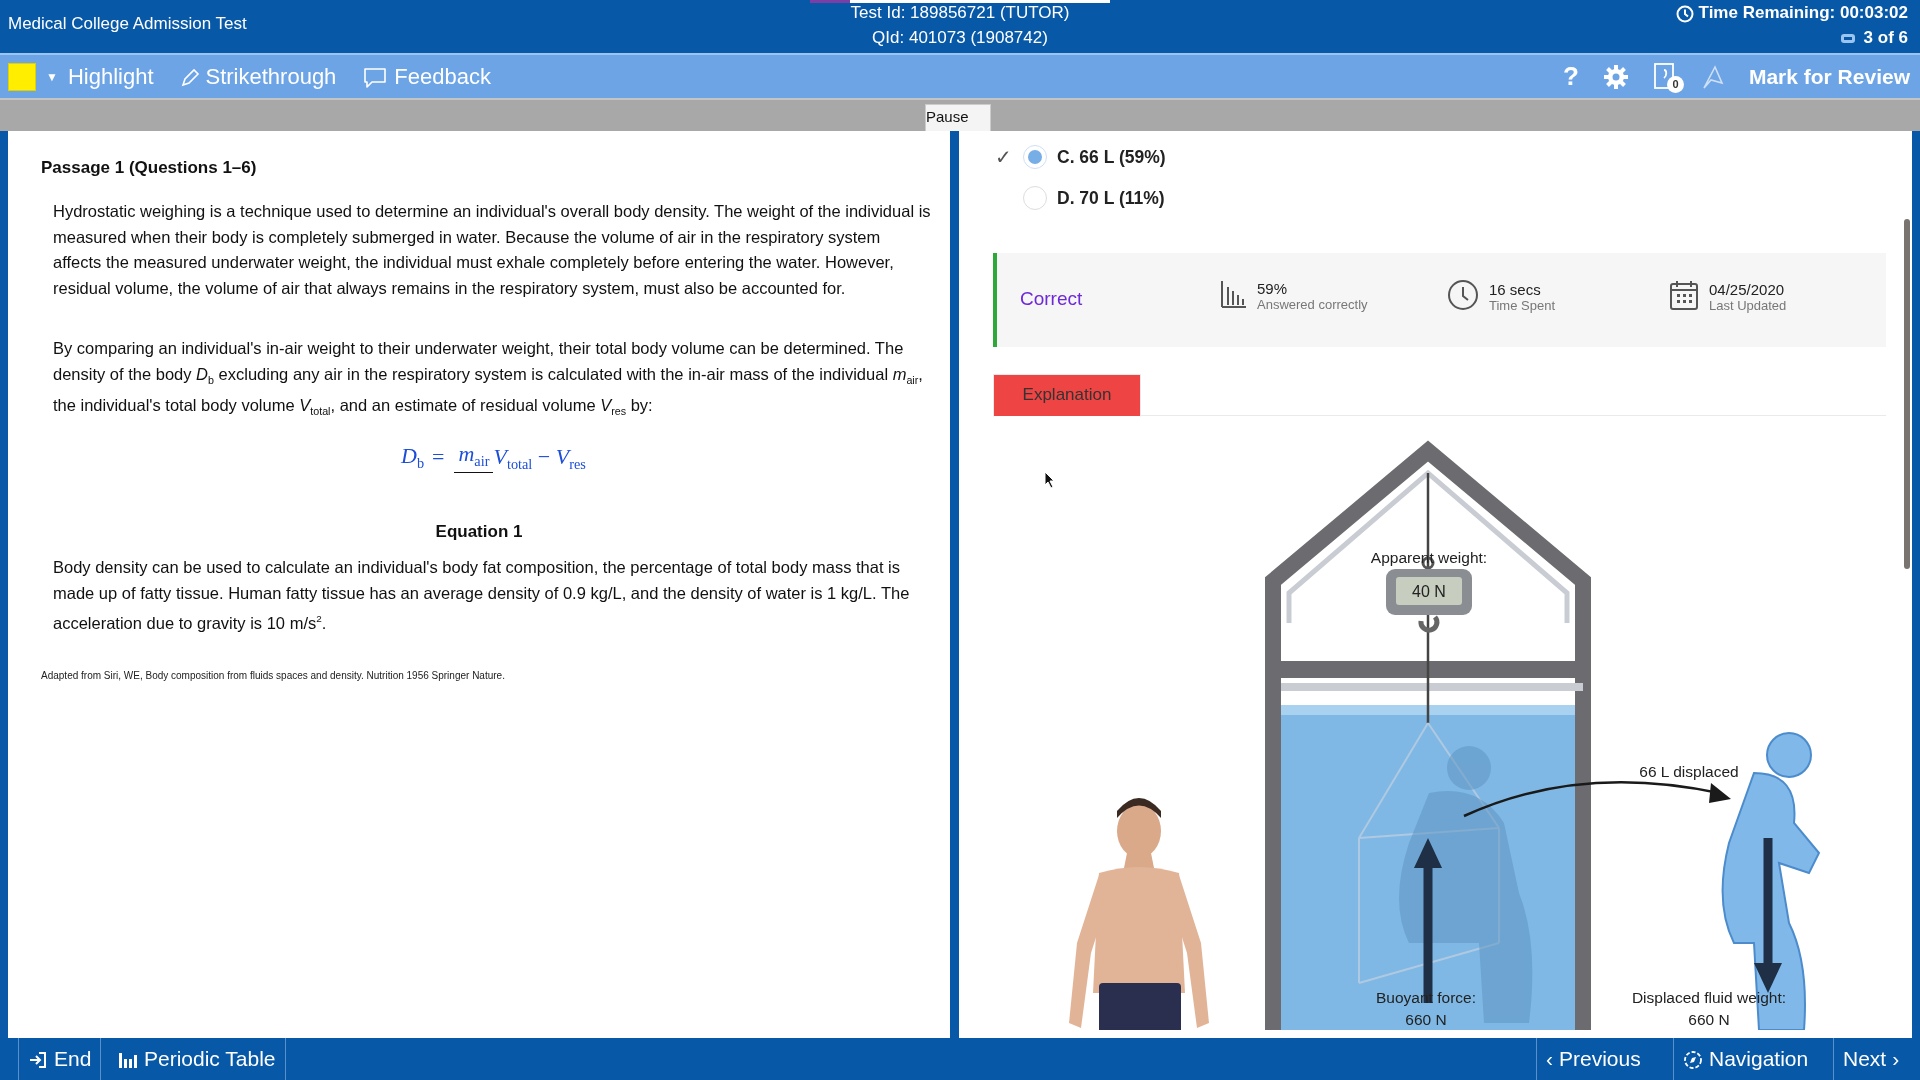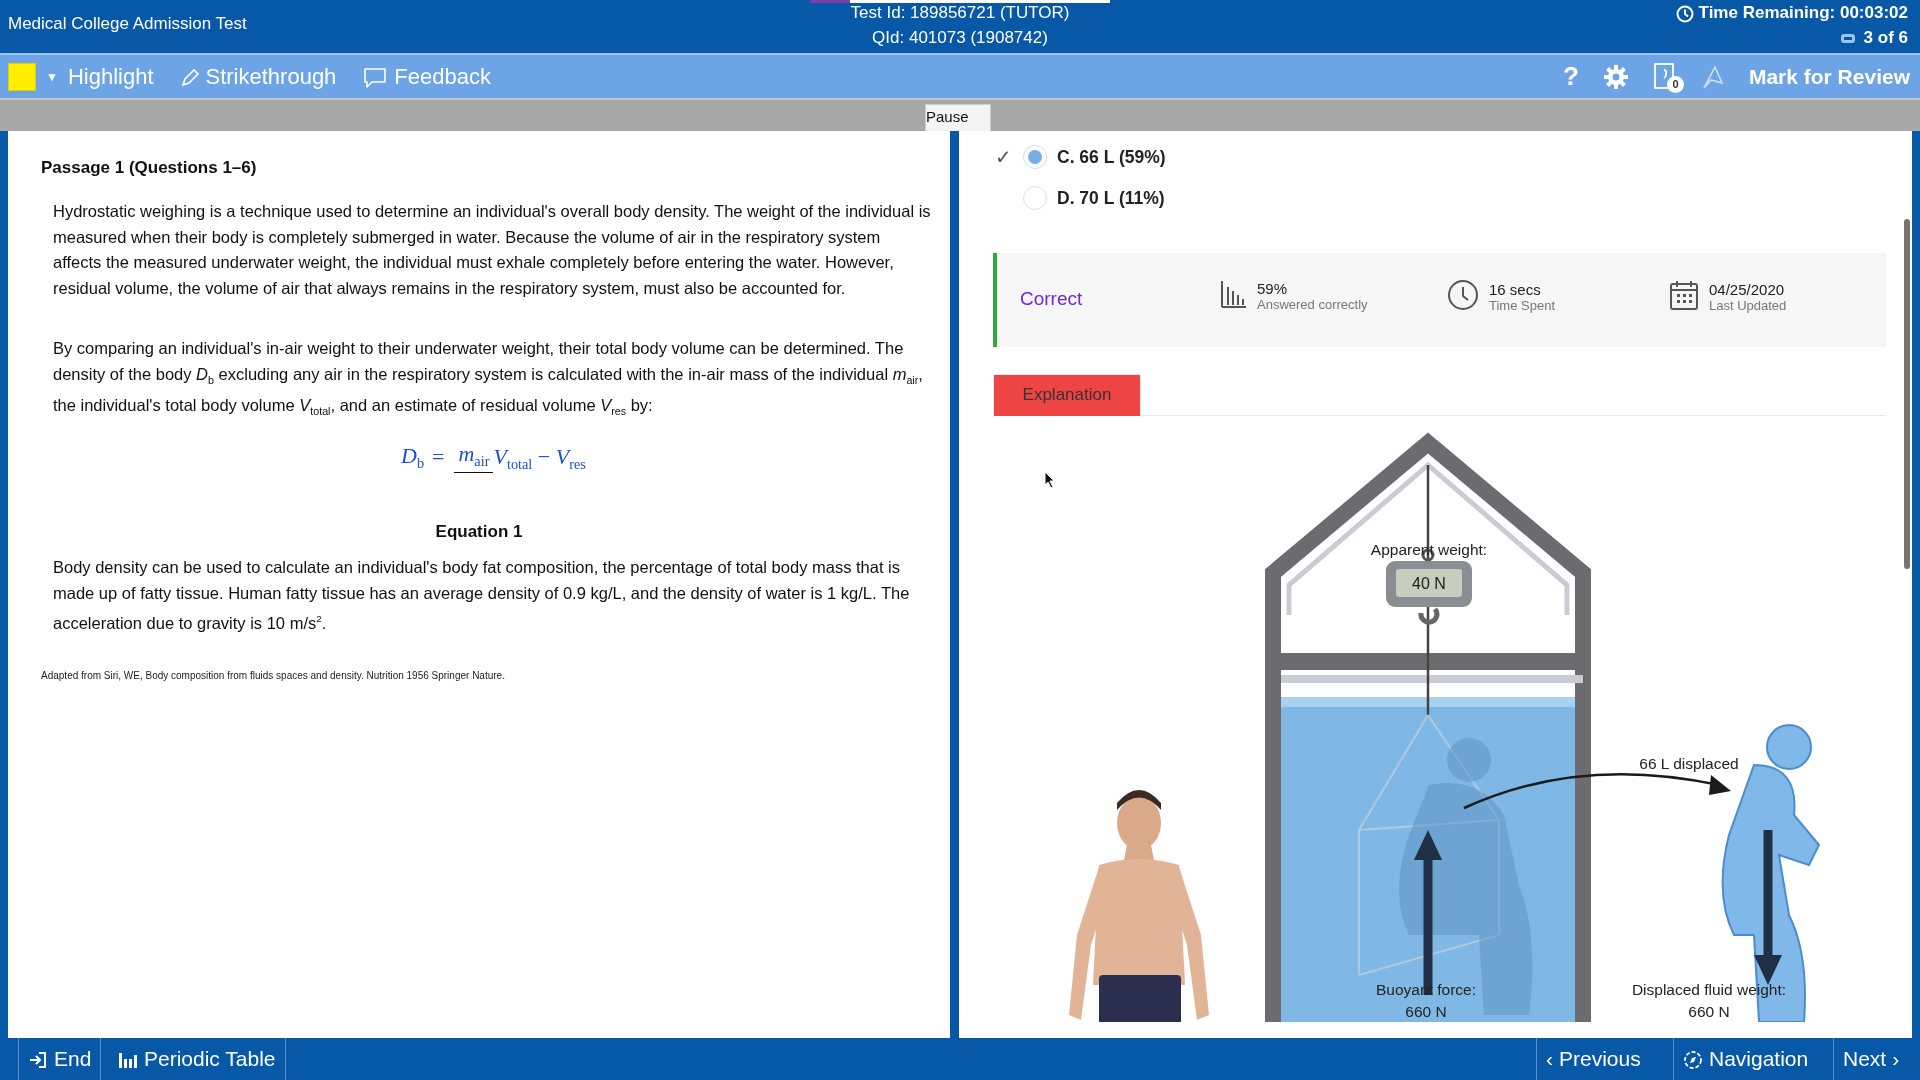--- a/index.html
+++ b/index.html
@@ -43,21 +43,21 @@
   .radio.on { border-color: #cfe0f5; }
   .radio.on::after { content: ""; width: 14px; height: 14px; border-radius: 50%; background: #78aee6; }
   .stats { position: absolute; left: 34px; top: 122px; width: 893px; height: 94px; background: #f6f6f6; border-left: 4px solid #2ea83a; }
   .stats .correct { position: absolute; left: 23px; top: 35px; font-size: 19px; color: #6d28d9; }
   .stat { position: absolute; top: 26px; display: flex; align-items: center; gap: 10px; }
   .stat .v { font-size: 15px; color: #222; }
   .stat .l { font-size: 13px; color: #777; }
   .tabs { position: absolute; left: 34px; top: 243px; width: 893px; height: 42px; border-bottom: 1px solid #eaeaea; }
   .tab { position: absolute; left: 0; top: 0; width: 148px; height: 43px; border: 1px solid #eaeaea; border-bottom: 1px solid #fff; background: #ef4444; font-size: 17px; color: #333; line-height: 40px; text-align: center; }
   .scrollbar { position: absolute; right: 2px; top: 88px; width: 6px; height: 350px; background: #7a7470; border-radius: 3px; }
-  .figure { position: absolute; left: 0; top: 284px; width: 940px; height: 607px; padding-left: 44px; }
+  .figure { position: absolute; left: 0; top: 292px; width: 940px; height: 607px; padding-left: 44px; }
   .fig-label { position: absolute; font-size: 15.5px; color: #222; text-align: center; }
   .cursor { position: absolute; left: 85px; top: 340px; }
   .bottombar { position: absolute; left: 0; top: 1038px; width: 1920px; height: 42px; background: #0758a6; color: #fff; }
   .bb-btn { position: absolute; top: 0; height: 42px; display: flex; align-items: center; gap: 6px; font-size: 21px; padding: 0 9px; border-left: 1px solid #5a8fcc; }
 </style>
 </head>
 <body>
 
 <div class="header">
   <div class="topline"></div>

